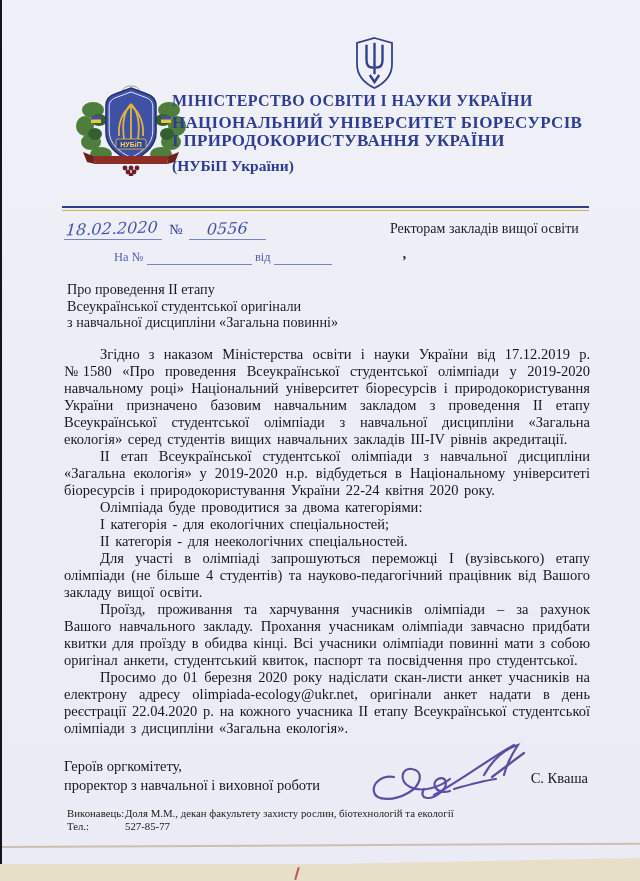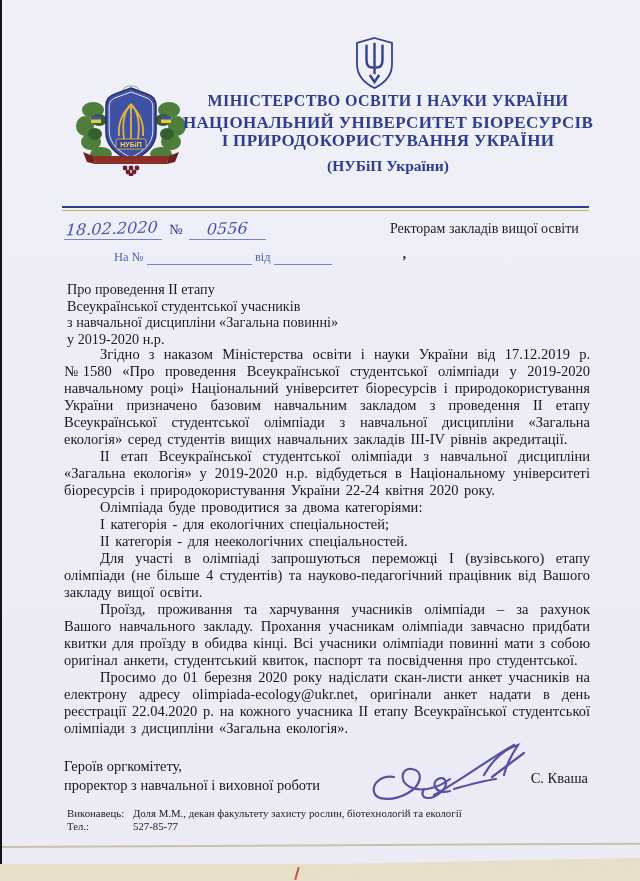--- a/index.html
+++ b/index.html
@@ -17,21 +17,21 @@
   .scanner-wedge{position:absolute;right:-4px;bottom:14px;width:360px;height:9px;background:#e8dfc9;
     transform:rotate(-1.1deg);transform-origin:right bottom;}
   .page-bottom-shadow{position:absolute;left:0;bottom:16px;width:646px;height:2px;background:#c9c1ae;
     transform:rotate(-0.3deg);transform-origin:left bottom;}
   .red-thread{position:absolute;left:296px;bottom:1px;width:2px;height:13px;background:#c0544d;
     transform:rotate(16deg);}
 
   
   .trident{position:absolute;left:350px;top:36px;width:45px;height:55px;}
   .emblem{position:absolute;left:73px;top:84px;width:112px;height:92px;}
-  .head-titles{position:absolute;left:170px;top:92px;width:432px;text-align:center;color:#2e3d92;}
+  .head-titles{position:absolute;left:170px;top:92px;width:432px;text-align:left;color:#2e3d92;}
   .ministry{font-size:16px;font-weight:bold;letter-spacing:.4px;}
   .univ{font-size:17px;font-weight:bold;line-height:18px;margin-top:4px;letter-spacing:.3px;}
   .abbr{font-size:15.5px;font-weight:bold;margin-top:7px;}
   .head-address{position:absolute;left:0;top:174px;width:100%;text-align:center;color:#2e3d92;
     font-size:13px;line-height:15px;}
   .rule{position:absolute;left:60px;top:206px;width:527px;}
   .rule .r1{height:2px;background:#2e3d92;}
   .rule .r2{height:1.5px;background:#c3b64a;margin-top:1.5px;}
 
   
@@ -56,21 +56,21 @@
     font-size:14.5px;line-height:17px;word-spacing:2px;}
 
   
   .sig-block{position:absolute;left:62px;top:757px;width:526px;color:#17171f;}
   .sig-left{font-size:14.5px;line-height:19px;}
   .sig-name{position:absolute;right:2px;top:13px;font-size:14.5px;}
   .sig-svg{position:absolute;left:300px;top:-20px;width:180px;height:80px;}
 
   
   .footer{position:absolute;left:65px;top:807px;color:#24211c;font-size:10.8px;line-height:13.2px;}
-  .footer .frow{display:grid;grid-template-columns:56px auto;column-gap:10px;}
+  .footer .frow{display:grid;grid-template-columns:56px auto;column-gap:2px;}
 </style>
 </head>
 <body>
 
 <div class="page">
 
   <svg class="trident" viewBox="0 0 45 55">
     <path d="M22.5 2 L40 7 V28 C40 40 33 47 22.5 52 C12 47 5 40 5 28 V7 Z" fill="none" stroke="#33418f" stroke-width="1.8"></path>
     <g fill="none" stroke="#33418f" stroke-width="2.4" stroke-linecap="square">
       <path d="M22.5 8 V37"></path>
@@ -150,23 +150,22 @@
   <div class="na-row">
     <span>На №</span>
     <span class="blank" style="width:105px"></span>
     <span>від</span>
     <span class="blank" style="width:58px"></span>
   </div>
   <div class="stray-mark">’</div>
 
   <div class="subject">
     <div>Про проведення ІІ етапу</div>
-    <div>Всеукраїнської студентської учасників</div>
+    <div>Всеукраїнської студентської оригінали</div>
     <div>з навчальної дисципліни «Загальна повинні»</div>
-    <div>у 2019-2020 н.р.</div>
   </div>
 
   <div class="letter-body">
     <p>Згідно з наказом Міністерства освіти і науки України від 17.12.2019 р. №1580 «Про проведення Всеукраїнської студентської олімпіади у 2019-2020 навчальному році» Національний університет біоресурсів і природокористування України призначено базовим навчальним закладом з проведення ІІ етапу Всеукраїнської студентської олімпіади з навчальної дисципліни «Загальна екологія» серед студентів вищих навчальних закладів ІІІ-ІV рівнів акредитації.</p>
     <p>ІІ етап Всеукраїнської студентської олімпіади з навчальної дисципліни «Загальна екологія» у 2019-2020 н.р. відбудеться в Національному університеті біоресурсів і природокористування України 22-24 квітня 2020 року.</p>
     <p>Олімпіада буде проводитися за двома категоріями:</p>
     <p>І категорія - для екологічних спеціальностей;</p>
     <p>ІІ категорія - для неекологічних спеціальностей.</p>
     <p>Для участі в олімпіаді запрошуються переможці І (вузівського) етапу олімпіади (не більше 4 студентів) та науково-педагогічний працівник від Вашого закладу вищої освіти.</p>
     <p>Проїзд, проживання та харчування учасників олімпіади – за рахунок Вашого навчального закладу. Прохання учасникам олімпіади завчасно придбати квитки для проїзду в обидва кінці. Всі учасники олімпіади повинні мати з собою оригінал анкети, студентський квиток, паспорт та посвідчення про студентської.</p>

